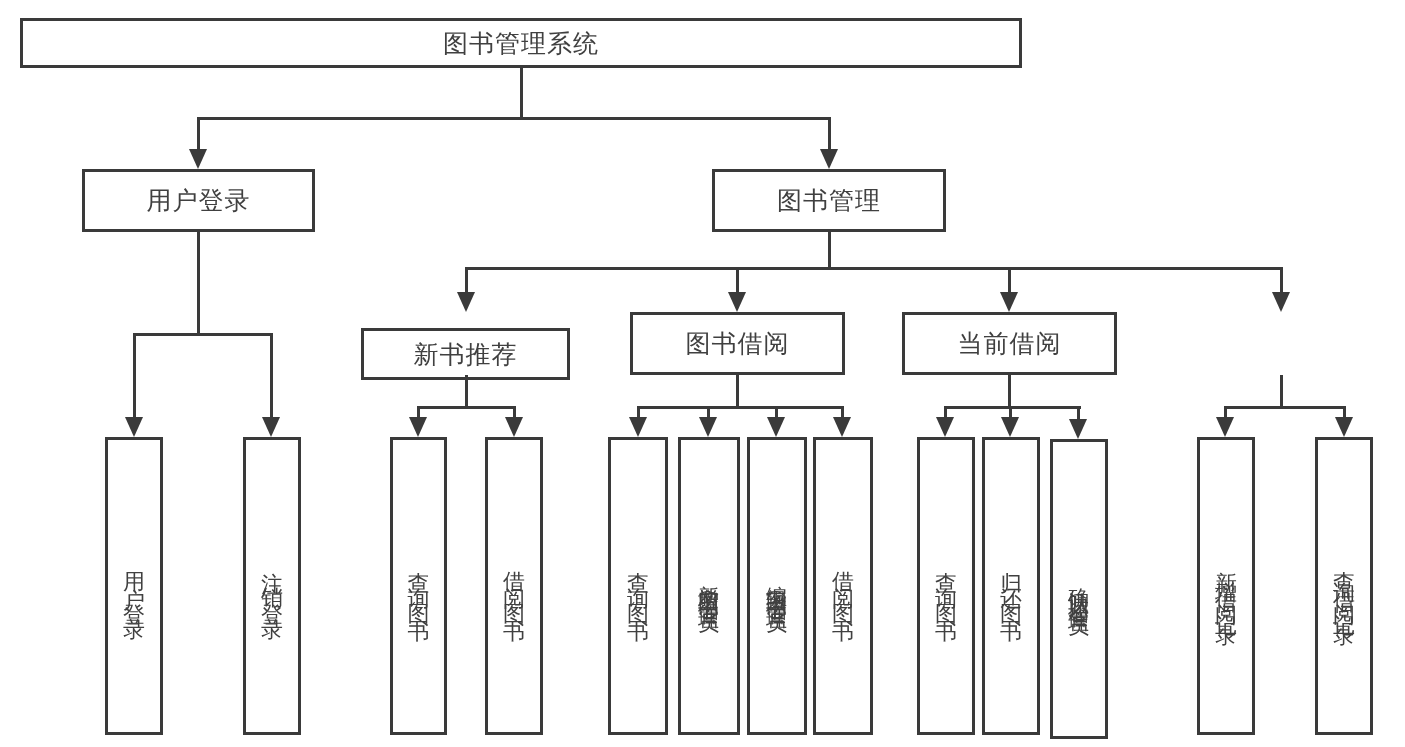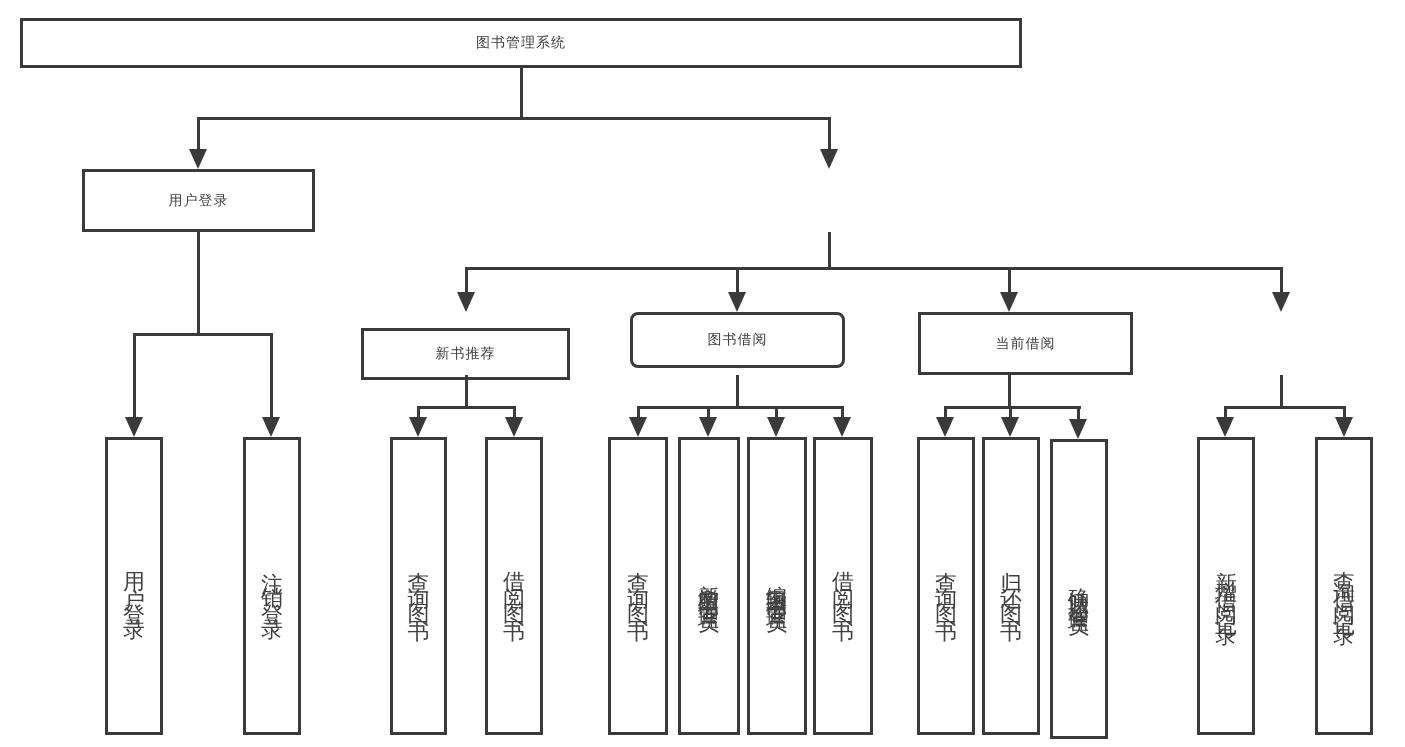--- a/index.html
+++ b/index.html
@@ -6,21 +6,21 @@
   #canvas {
     position:relative; width:1405px; height:747px; background:#ffffff;
     font-family:"Liberation Sans", sans-serif; overflow:hidden;
   }
   .node {
     position:absolute; box-sizing:border-box;
     border:3px solid #3a3a3a; background:#ffffff;
     display:flex; align-items:center; justify-content:center;
     color:#404040;
   }
-  .h-node { font-size:14px; letter-spacing:1px; }
+  .h-node { font-size:25px; letter-spacing:1px; }
   .leaf span {
     writing-mode:vertical-rl; font-size:22px; color:#404040;
     line-height:1; white-space:nowrap;
   }
   .leaf.len4 span { letter-spacing:16px; }
   .leaf.len6 span { letter-spacing:11px; }
   .leaf.len10 span { font-size:21px; letter-spacing:4px; }
   .vline, .hline { position:absolute; background:#3a3a3a; }
   .vline { width:3px; }
   .hline { height:3px; }
@@ -40,30 +40,33 @@
 <div id="canvas">
 
   <div class="node h-node" style="left:20px; top:18px; width:1002px; height:50px;">
     <span>图书管理系统</span>
   </div>
 
   <div class="node h-node" style="left:82px; top:169px; width:233px; height:63px;">
     <span>用户登录</span>
   </div>
 
+  <div class="node h-node" style="left:712px; top:169px; width:234px; height:63px;">
+    <span>图书管理</span>
+  </div>
 
   <div class="node h-node" style="left:361px; top:328px; width:209px; height:52px;">
     <span>新书推荐</span>
   </div>
 
-  <div class="node h-node" style="left:630px; top:312px; width:215px; height:56px;border-radius:8px;">
+  <div class="node h-node" style="left:630px; top:312px; width:215px; height:63px;">
     <span>图书借阅</span>
   </div>
 
-  <div class="node h-node" style="left:902px; top:312px; width:215px; height:63px;margin-left:16px;">
+  <div class="node h-node" style="left:902px; top:312px; width:215px; height:63px;">
     <span>当前借阅</span>
   </div>
 
 
   <div class="node leaf len4" style="left:105px; top:437px; width:58px; height:298px;">
     <span>用户登录</span>
   </div>
 
   <div class="node leaf len4" style="left:243px; top:437px; width:58px; height:298px;">
     <span>注销登录</span>

